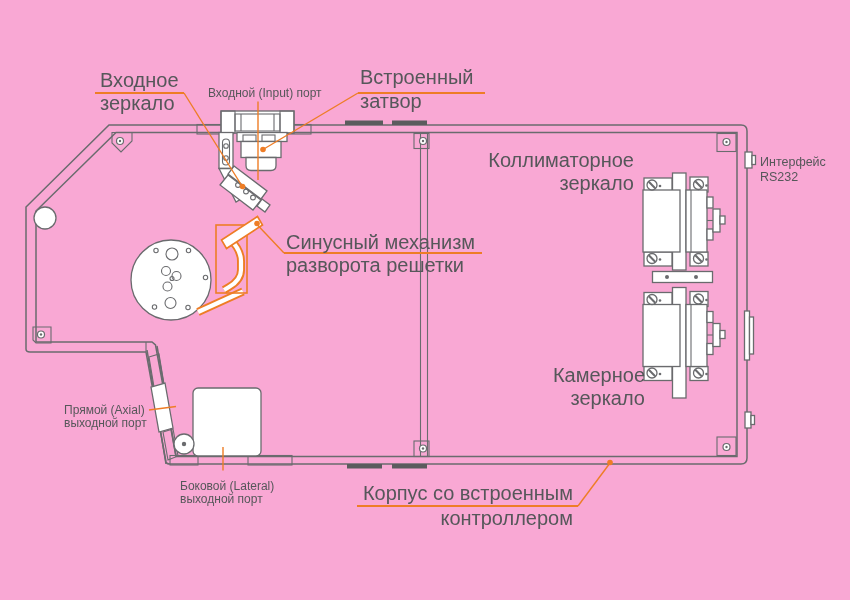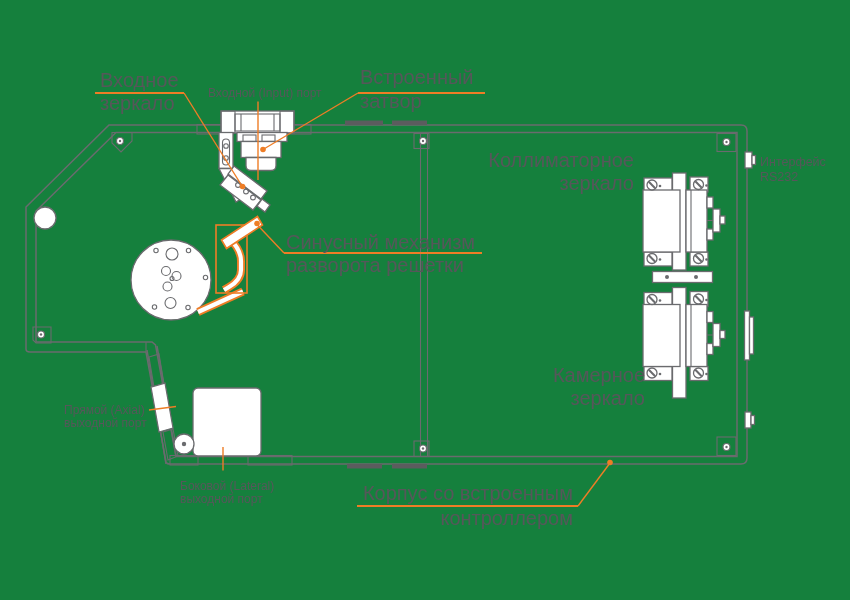--- a/index.html
+++ b/index.html
@@ -1,16 +1,16 @@
 <!DOCTYPE html>
 <html><head>
 <meta charset="utf-8">
 <style>
   html,body{margin:0;padding:0;background:#ffffff;}
-  .stage{width:850px;height:600px;position:relative;background:#15803d;overflow:hidden;
+  .stage{width:850px;height:600px;position:relative;background:#f9a8d4;overflow:hidden;
          font-family:"Liberation Sans","DejaVu Sans",sans-serif;}
   svg{display:block;}
   text{font-family:"Liberation Sans","DejaVu Sans",sans-serif;fill:#56575a;}
   .big{font-size:20px;}
   .small{font-size:12px;}
   .small2{font-size:12.5px;}
   .gline{stroke:#6a6b6e;fill:none;stroke-width:1.5;}
   .gfill{stroke:#6a6b6e;fill:#ffffff;stroke-width:1.3;}
   .thin{stroke:#6a6b6e;fill:none;stroke-width:1.1;}
   .dark{fill:#5b5c5e;stroke:none;}

